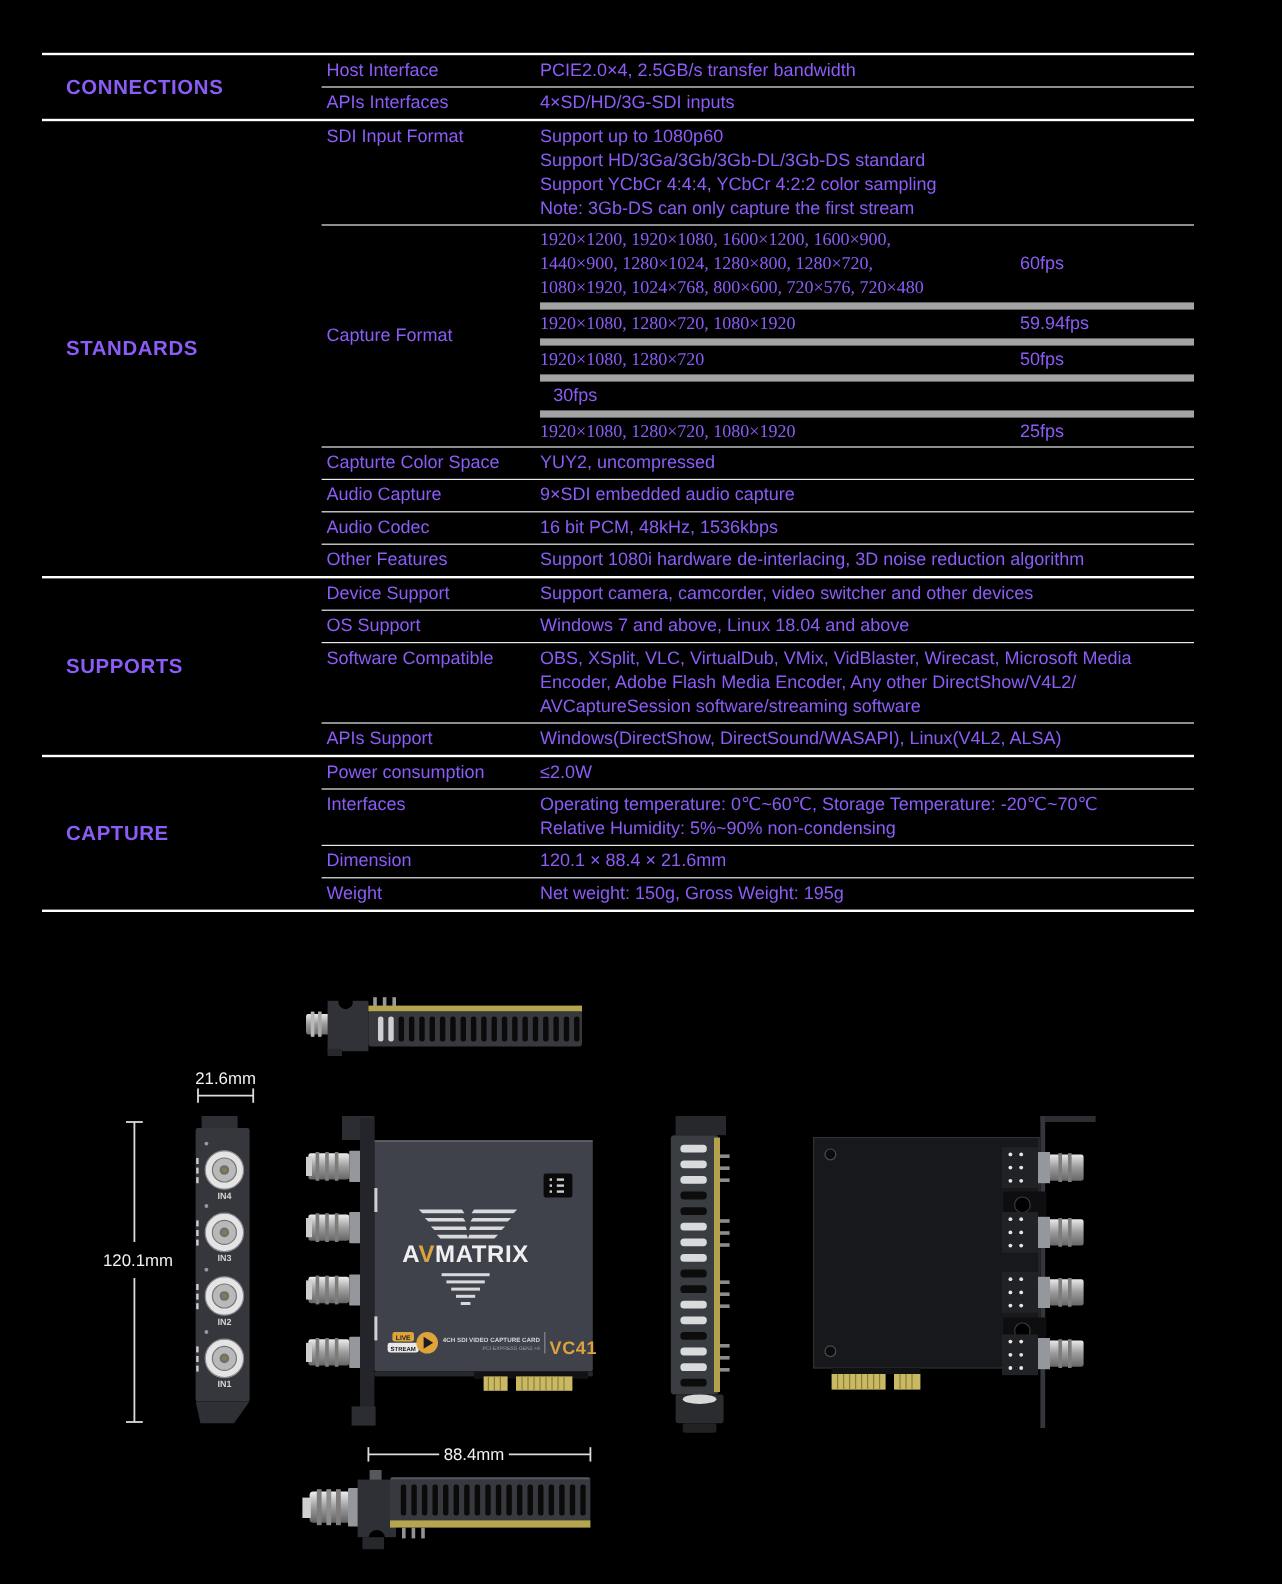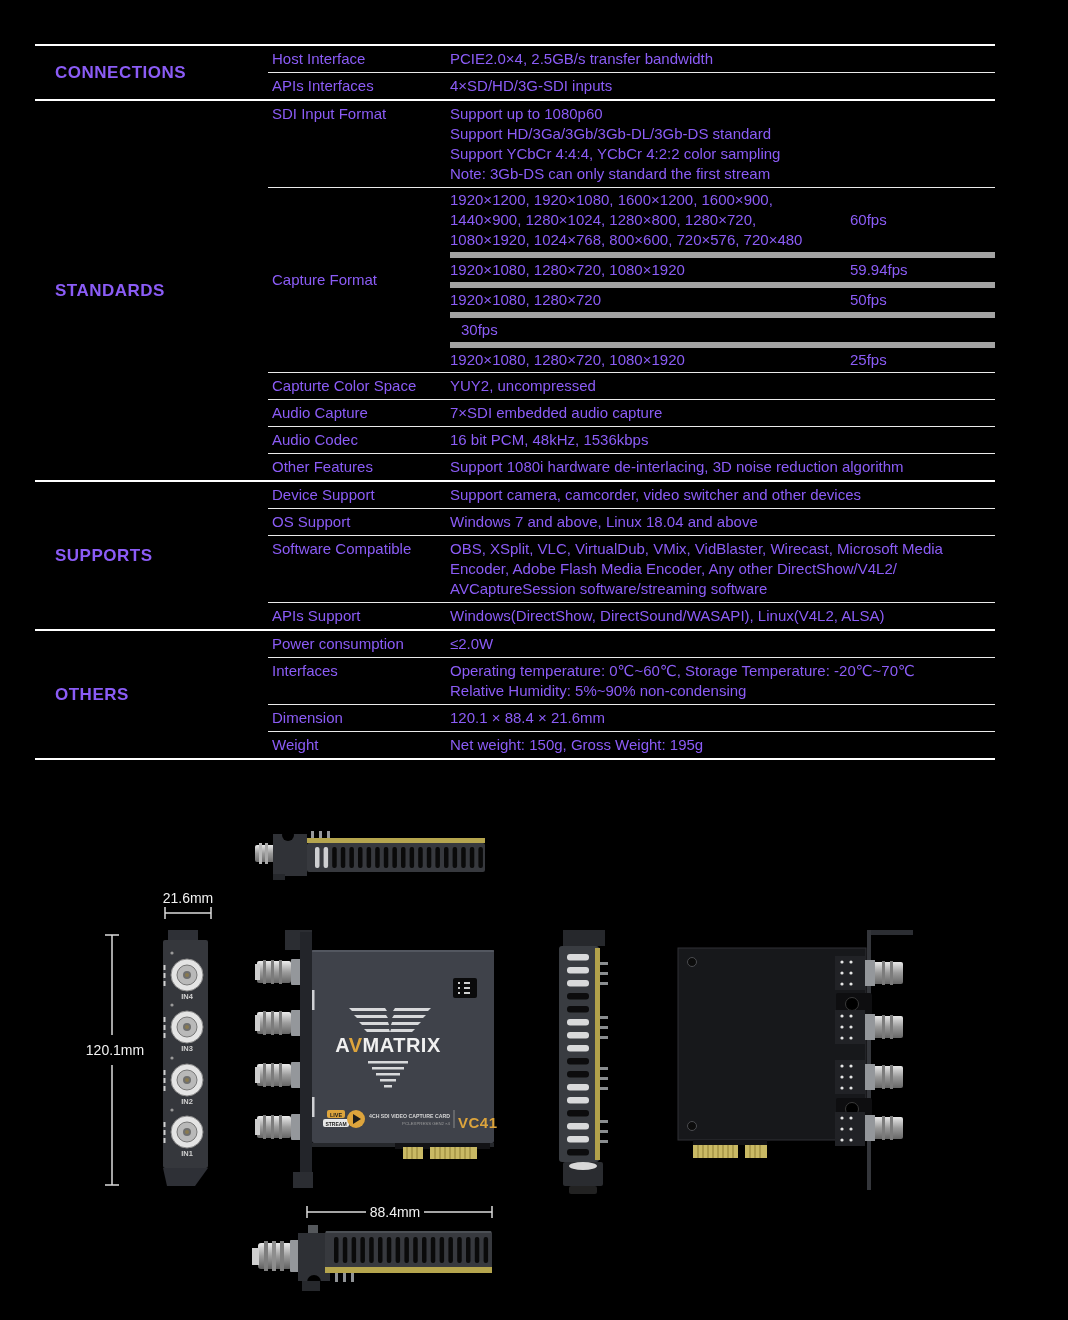--- a/index.html
+++ b/index.html
@@ -16,21 +16,21 @@
   .rows{flex:1;display:flex;flex-direction:column;}
   .row{display:flex;border-top:1px solid #eaeaea;padding:3px 0;}
   .rows .row:first-child{border-top:none;}
   .row.nopad{padding:0;}
   .rlabel{flex:0 0 182px;width:182px;box-sizing:border-box;padding-left:4px;}
   .rlabel.vcenter{display:flex;align-items:center;}
   .rvalue{flex:1;min-width:0;}
   .subrows{display:flex;flex-direction:column;}
   .subrow{display:flex;border-top:6px solid #a3a3a3;padding:2px 0;}
   .subrows .subrow:first-child{border-top:none;}
-  .sublines{flex:1;}
+  .sublines{flex:1;font-family:Liberation Serif, serif;}
   .fps{flex:0 0 145px;display:flex;align-items:center;margin-left:11px;}
   
   .fig{position:absolute;}
   .fig text{font-family:"Liberation Sans","DejaVu Sans",sans-serif;}
 </style>
 </head>
 <body>
 
 <div class="canvas">
 
@@ -56,21 +56,21 @@
 
     <div class="section">
       <div class="sec-label">STANDARDS</div>
       <div class="rows">
         <div class="row">
           <div class="rlabel">SDI Input Format</div>
           <div class="rvalue">
             <div>Support up to 1080p60</div>
             <div>Support HD/3Ga/3Gb/3Gb-DL/3Gb-DS standard</div>
             <div>Support YCbCr 4:4:4, YCbCr 4:2:2 color sampling</div>
-            <div>Note: 3Gb-DS can only standard the first stream</div>
+            <div>Note: 3Gb-DS can only capture the first stream</div>
           </div>
         </div>
         <div class="row nopad">
           <div class="rlabel vcenter">Capture Format</div>
           <div class="rvalue subrows">
             <div class="subrow">
               <div class="sublines">
                 <div>1920×1200, 1920×1080, 1600×1200, 1600×900,</div>
                 <div>1440×900, 1280×1024, 1280×800, 1280×720,</div>
                 <div>1080×1920, 1024×768,  800×600, 720×576, 720×480</div>
@@ -102,21 +102,21 @@
         </div>
         <div class="row">
           <div class="rlabel">Capturte Color Space</div>
           <div class="rvalue">
               <div>YUY2, uncompressed</div>
             </div>
         </div>
         <div class="row">
           <div class="rlabel">Audio Capture</div>
           <div class="rvalue">
-              <div>7×SDI embedded audio capture</div>
+              <div>9×SDI embedded audio capture</div>
             </div>
         </div>
         <div class="row">
           <div class="rlabel">Audio Codec</div>
           <div class="rvalue">
               <div>16 bit PCM, 48kHz, 1536kbps</div>
             </div>
         </div>
         <div class="row">
           <div class="rlabel">Other Features</div>
@@ -153,21 +153,21 @@
         <div class="row">
           <div class="rlabel">APIs Support</div>
           <div class="rvalue">
               <div>Windows(DirectShow, DirectSound/WASAPI), Linux(V4L2, ALSA)</div>
             </div>
         </div>
       </div>
     </div>
 
     <div class="section">
-      <div class="sec-label">OTHERS</div>
+      <div class="sec-label">CAPTURE</div>
       <div class="rows">
         <div class="row">
           <div class="rlabel">Power consumption</div>
           <div class="rvalue">
               <div>≤2.0W</div>
             </div>
         </div>
         <div class="row">
           <div class="rlabel">Interfaces</div>
           <div class="rvalue">

